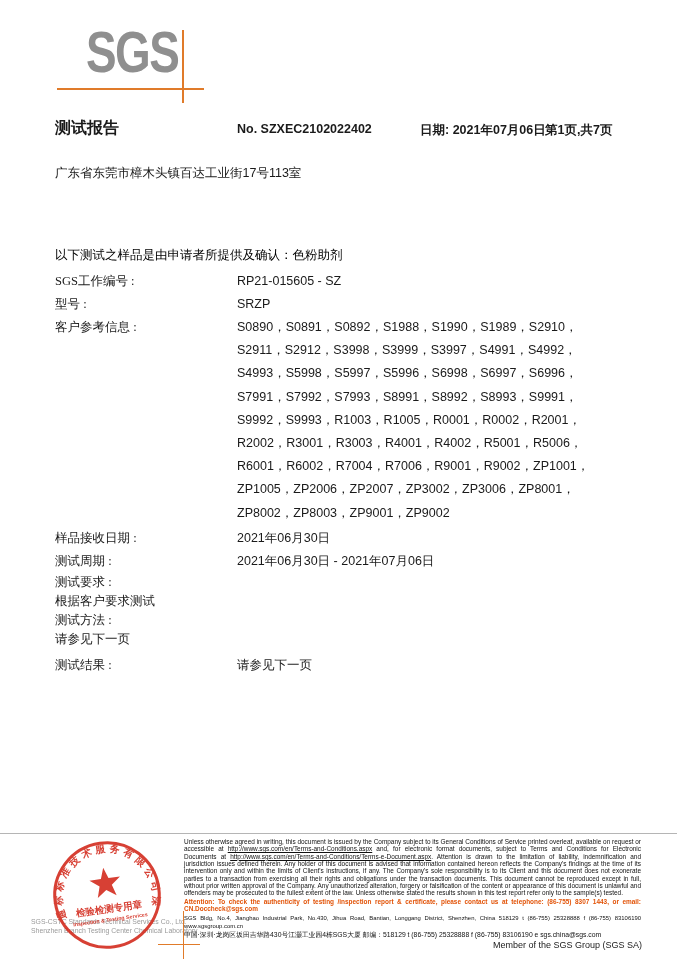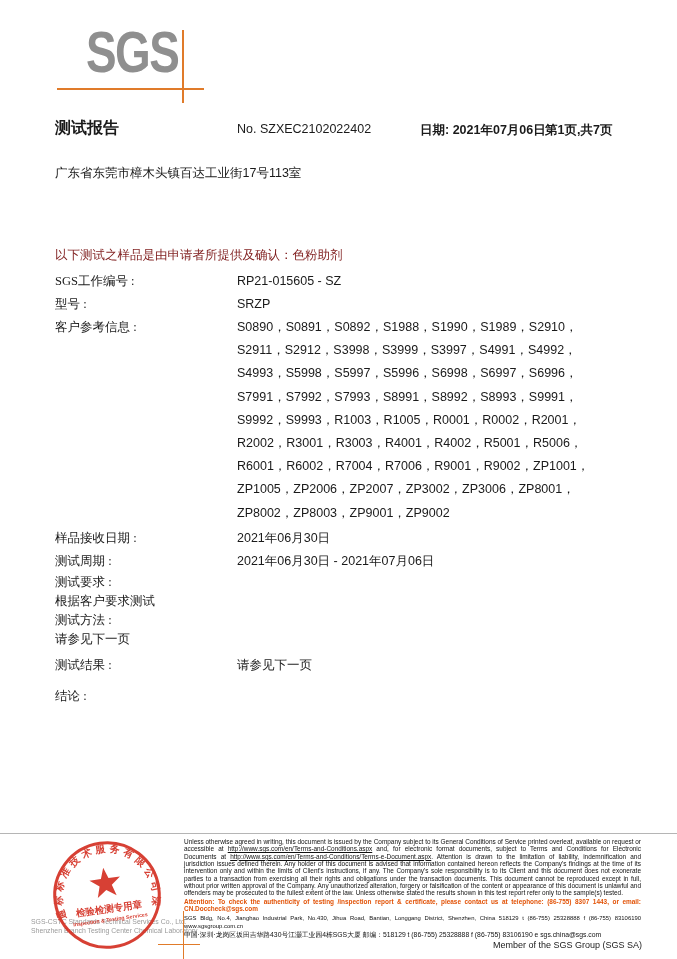--- a/index.html
+++ b/index.html
@@ -9,27 +9,27 @@
   }
   
   .logo-text{
     position:absolute;left:86px;top:24px;font-size:62px;font-weight:800;color:#8f8f8f;
     letter-spacing:-2px;transform:scaleX(.74) scaleY(.92);transform-origin:left top;line-height:1;
   }
   .logo-hline{position:absolute;left:57px;top:88px;width:147px;height:2px;background:#e07b2a;}
   .logo-vline{position:absolute;left:182px;top:30px;width:2px;height:73px;background:#e07b2a;}
   
   .hdr-title{position:absolute;left:55px;top:118px;font-size:16px;font-weight:700;color:#1a1a1a;}
-  .hdr-no{position:absolute;left:237px;top:122px;font-size:12.5px;font-weight:400;color:#1a1a1a;}
+  .hdr-no{position:absolute;left:237px;top:122px;font-size:12.5px;font-weight:700;color:#1a1a1a;}
   .hdr-date{position:absolute;left:420px;top:122px;font-size:12.5px;font-weight:600;color:#1a1a1a;}
   .hdr-page{position:absolute;left:545px;top:122px;font-size:12.5px;font-weight:600;color:#1a1a1a;}
   
   .applicant{position:absolute;left:55px;top:162px;font-size:12.5px;line-height:23px;color:#1a1a1a;}
   
-  .statement{position:absolute;left:55px;top:247px;font-size:12.5px;color:#7f1d1d;}
+  .statement{position:absolute;left:55px;top:247px;font-size:12.5px;color:#000000;}
   
   .info{position:absolute;left:55px;top:270px;width:592px;font-size:12.5px;color:#1a1a1a;}
   .info-row{display:flex;align-items:flex-start;}
   .info-row .lbl{width:182px;flex-shrink:0;font-family:Liberation Serif, serif;}
   .h23{line-height:23px;}
   .h19{line-height:19px;flex-direction:column;}
   .refs{white-space:pre-line;line-height:23.2px;}
   .mt2{margin-top:2px;} .mt5{margin-top:5px;} .mt8{margin-top:8px;}
   .conclusion{width:406px;line-height:21px;}
   
@@ -106,21 +106,20 @@
     </div>
     <div class="info-row h19">
       <span class="lbl">测试方法 :</span>
       <span>请参见下一页</span>
     </div>
     <div class="info-row h23 mt5">
       <span class="lbl">测试结果 :</span>
       <span>请参见下一页</span>
     </div>
     <div class="info-row mt8">
-      <span class="lbl h23">结论 :</span>
     </div>
   </div>
 
   <div class="footer-rule"></div>
 
   <div class="lab-name">
     <div>SGS-CSTC Standards Technical Services Co., Ltd.</div>
     <div>Shenzhen Branch Testing Center Chemical Laboratory</div>
   </div>
 

